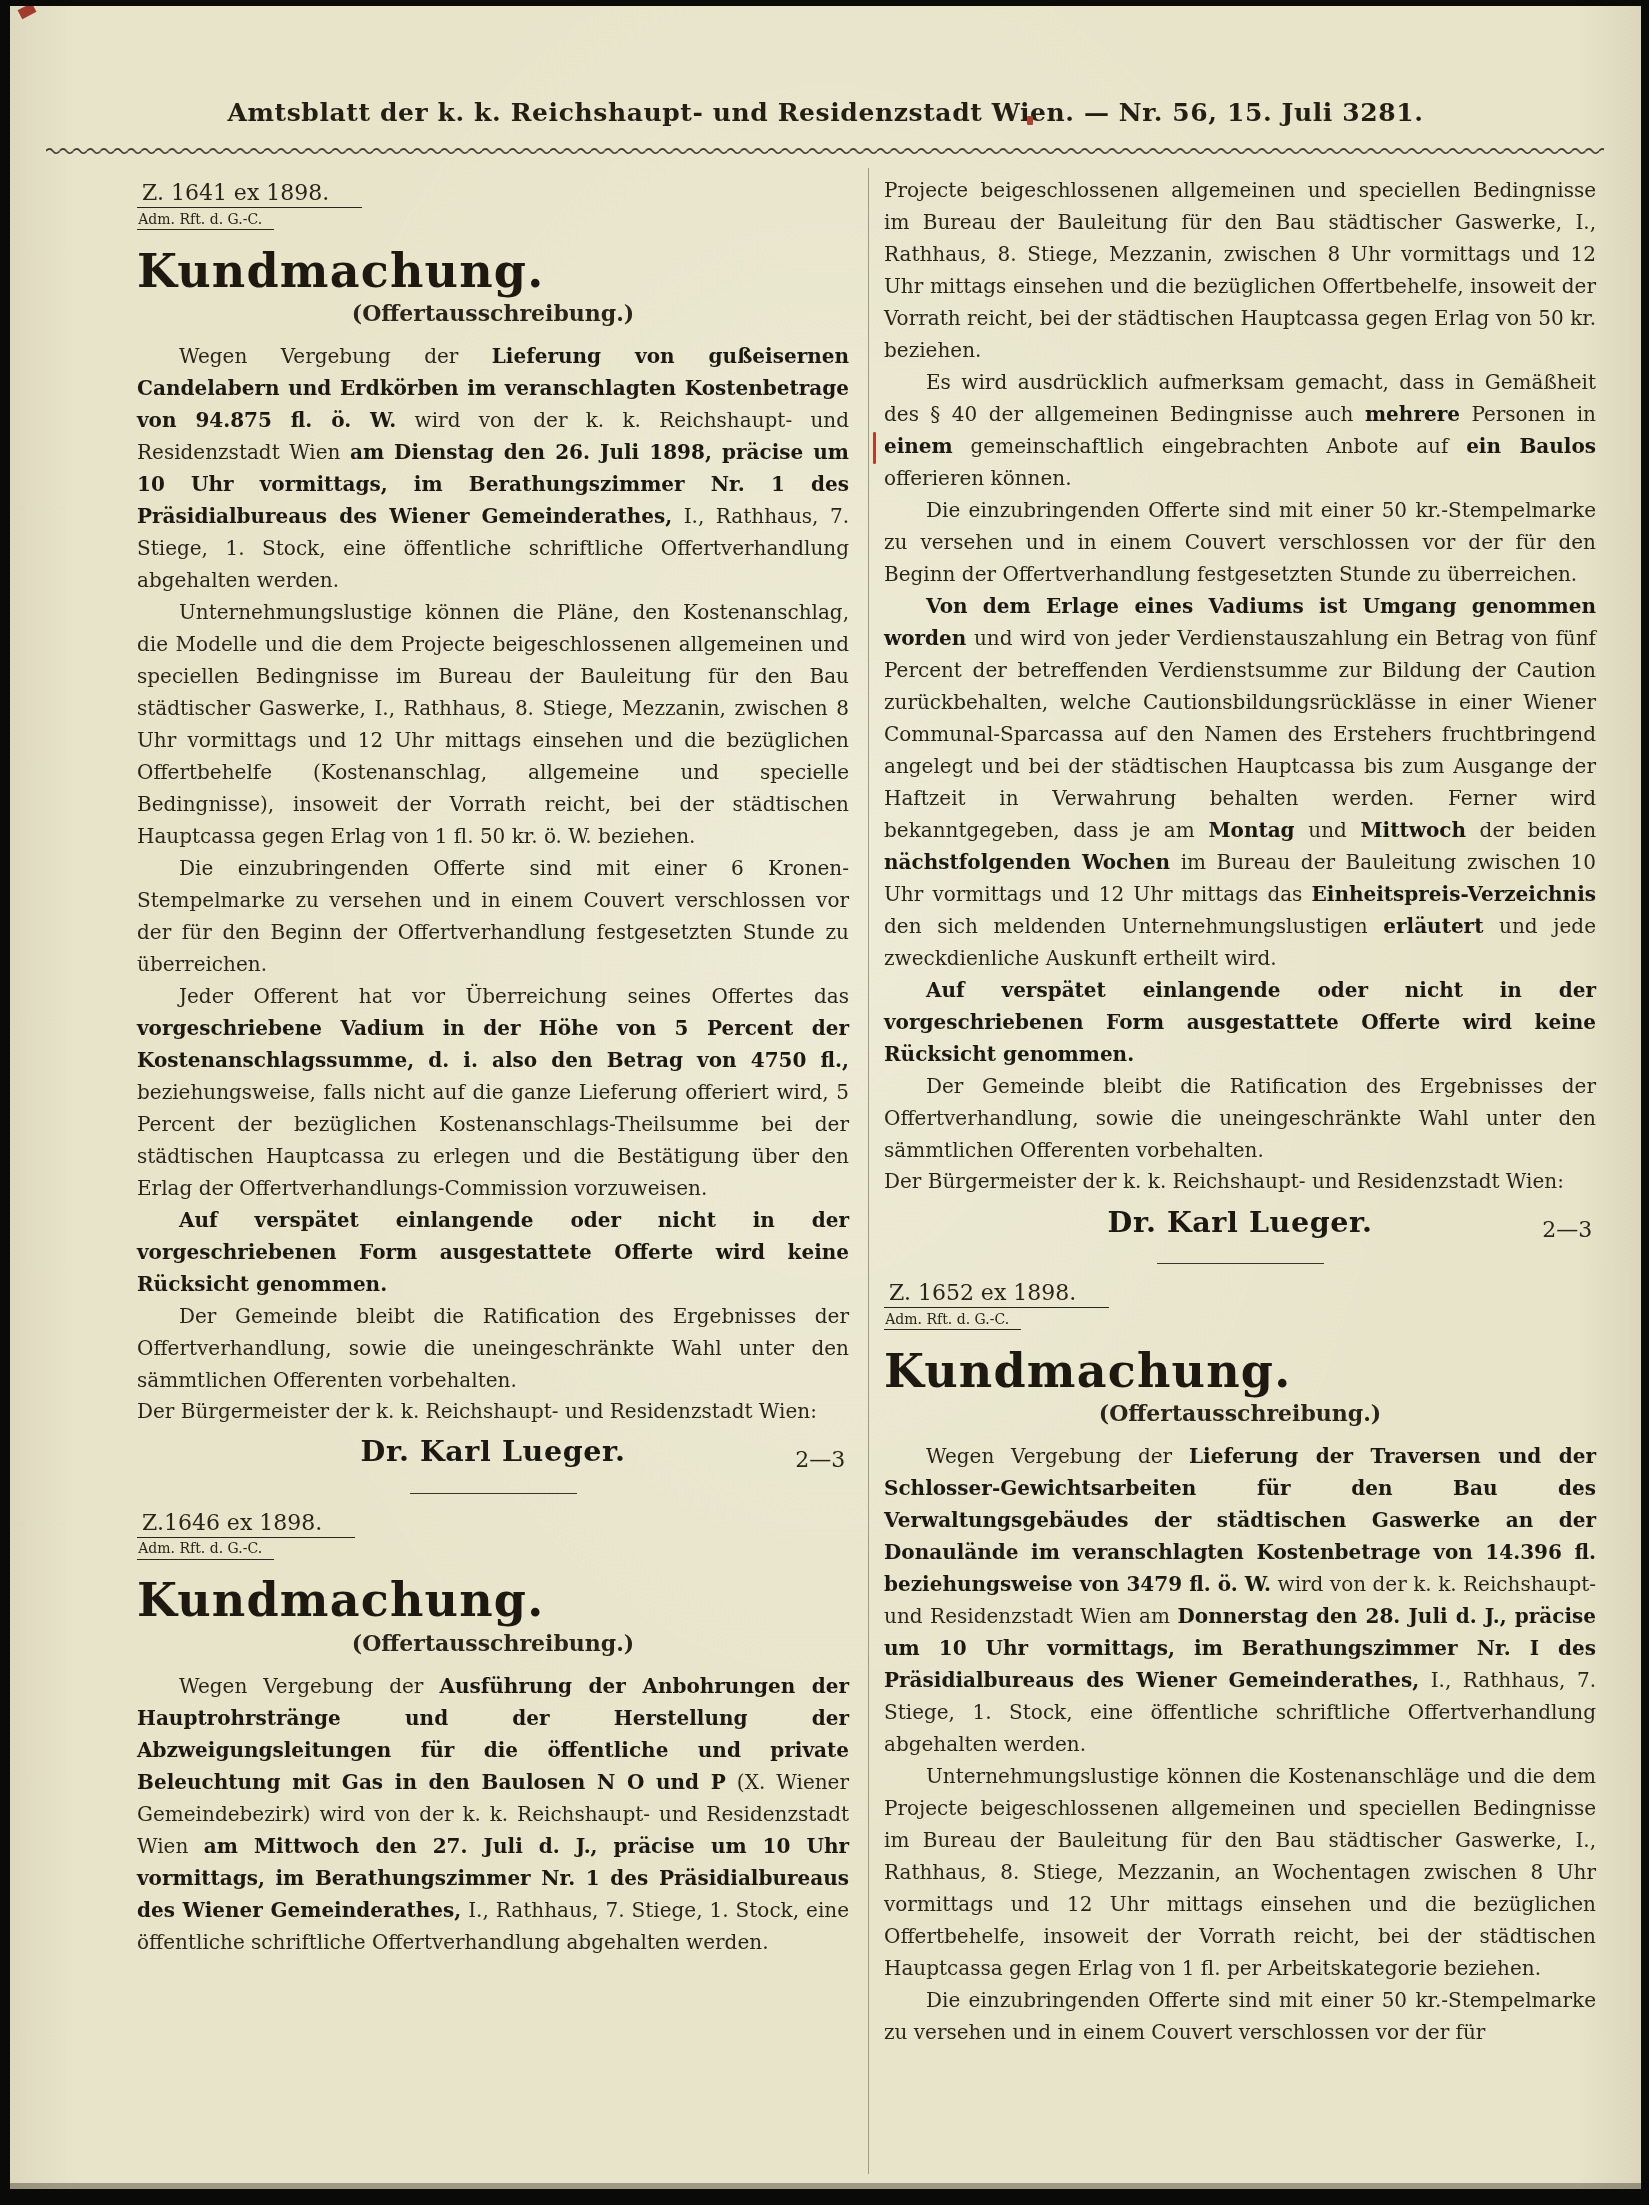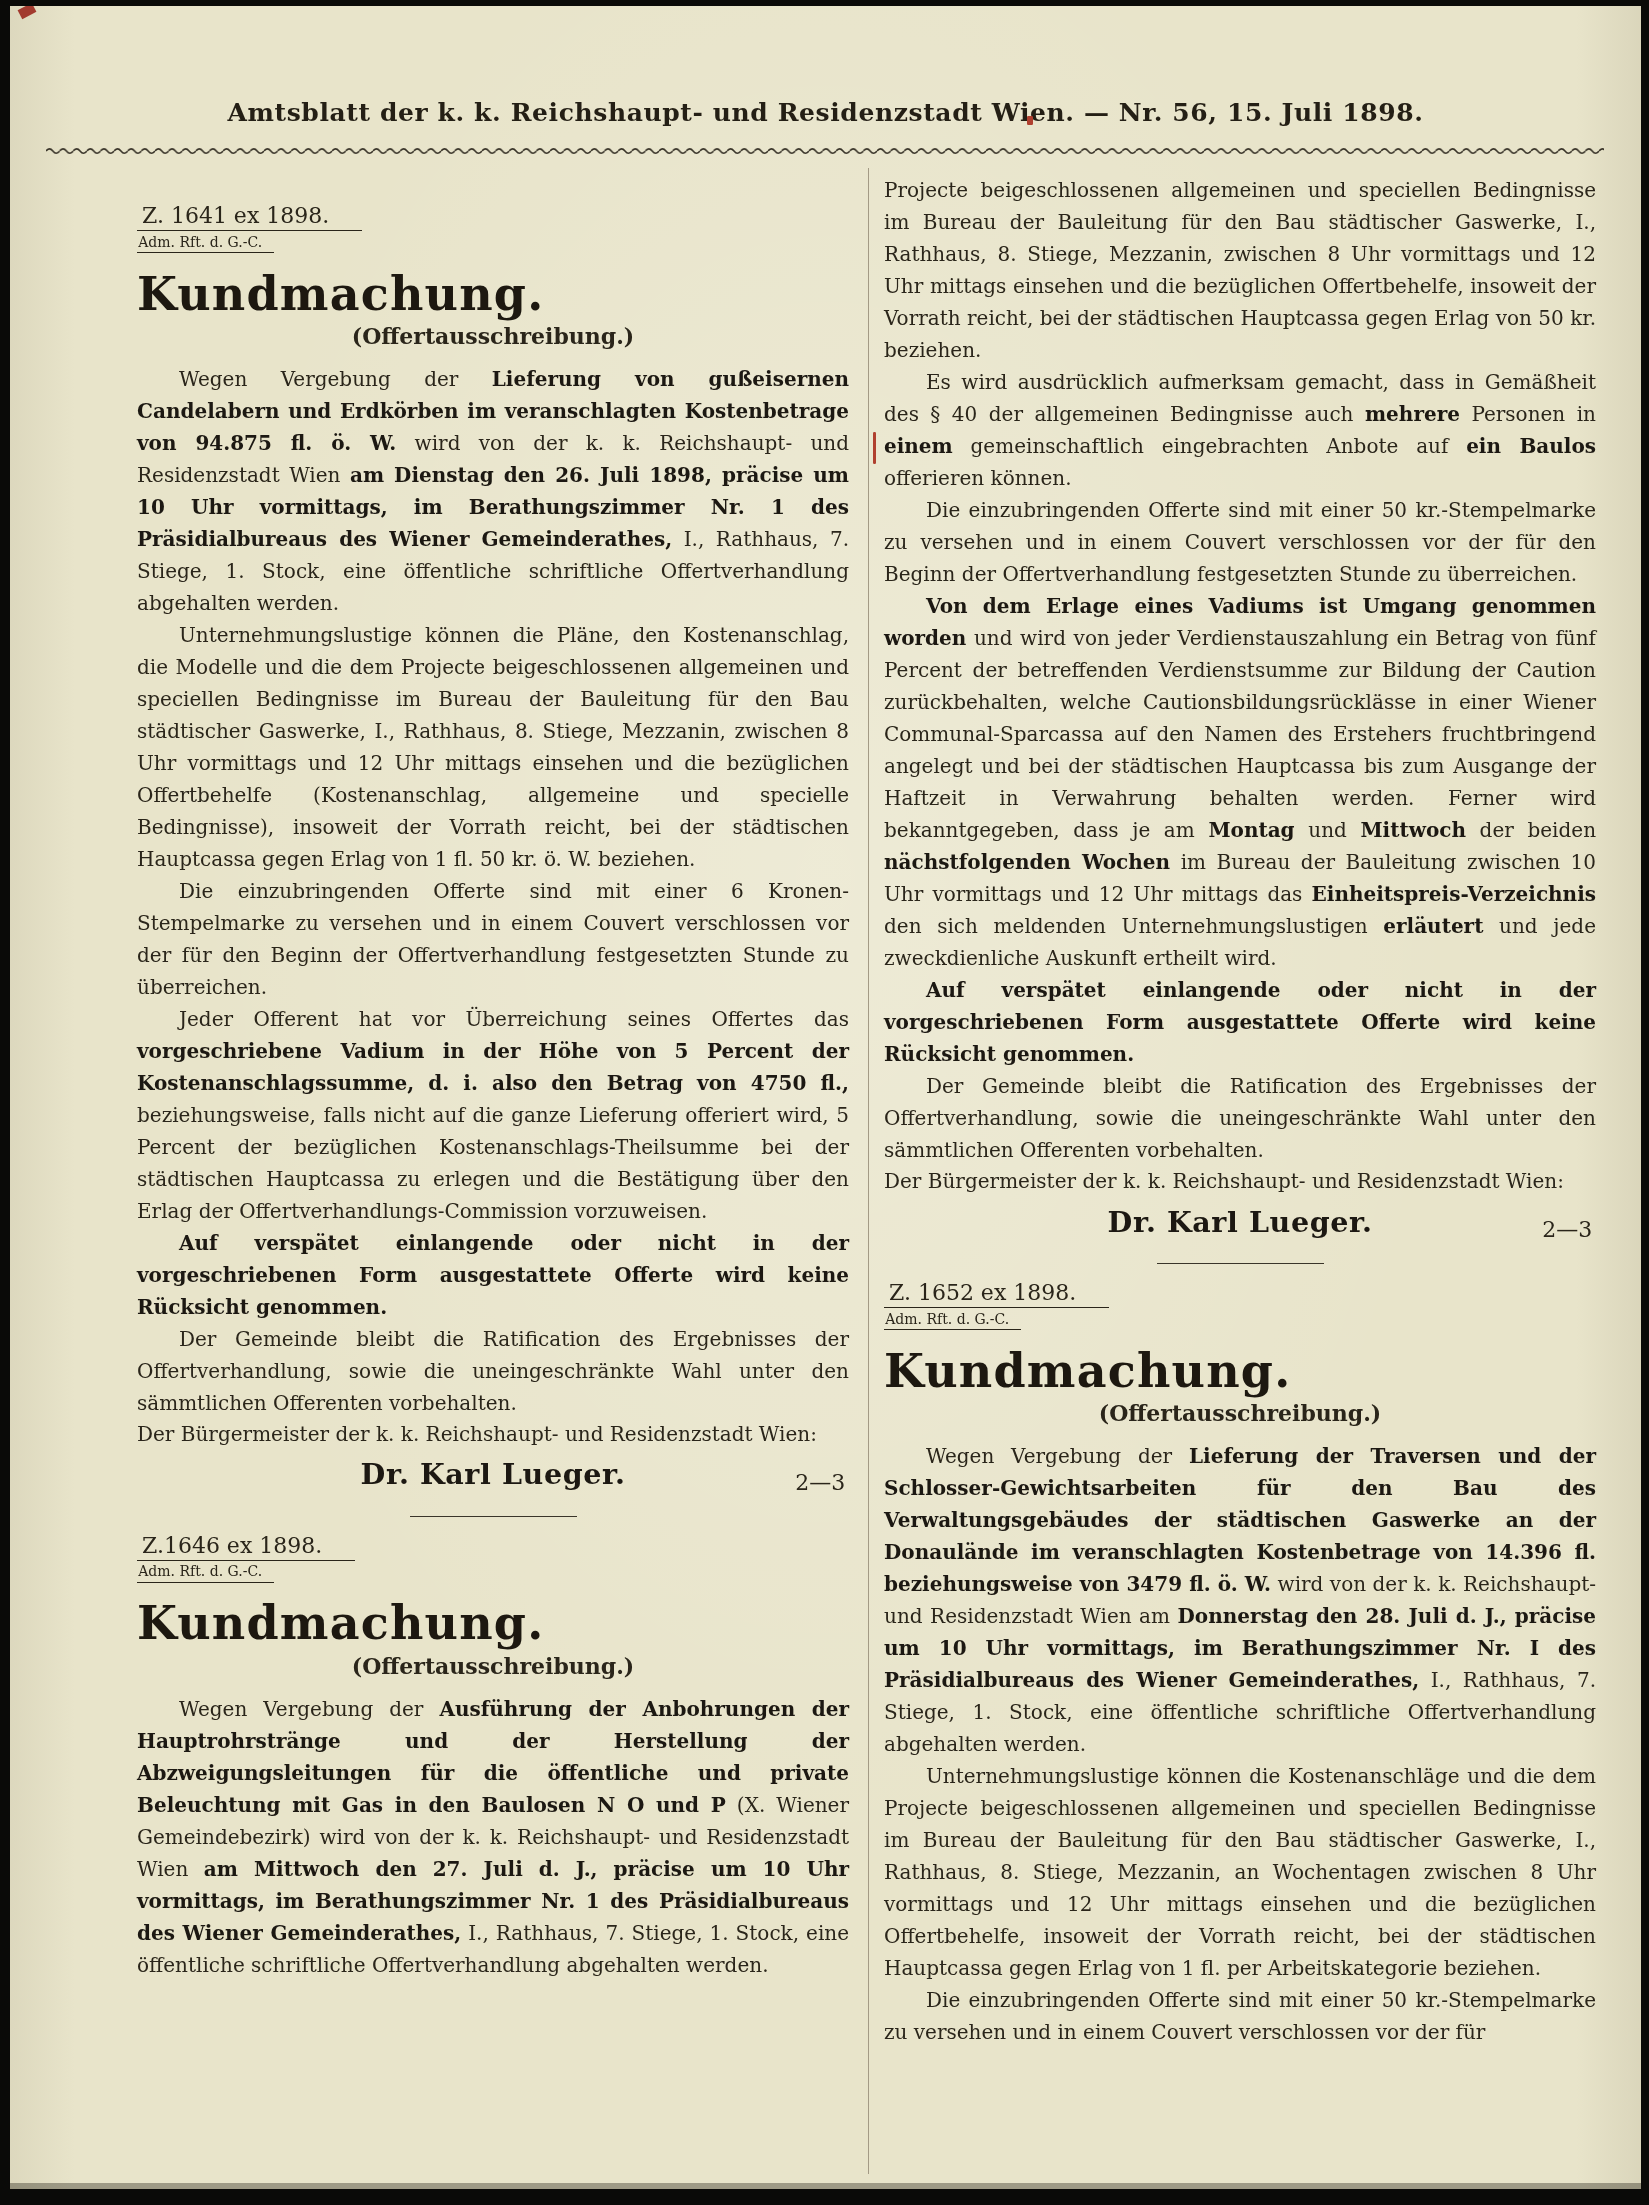--- a/index.html
+++ b/index.html
@@ -8,21 +8,21 @@
   .paper{position:absolute;left:10px;top:6.2px;width:1631px;height:2183px;background:#e8e4ca;
          overflow:hidden;color:#2a251a;
          background-image:radial-gradient(ellipse at 50% 40%, rgba(255,255,250,0.25) 0%, rgba(0,0,0,0) 55%),
                           linear-gradient(90deg, rgba(120,110,80,0.10) 0%, rgba(0,0,0,0) 4%, rgba(0,0,0,0) 96%, rgba(120,110,80,0.12) 100%);}
   .masthead{position:absolute;top:92px;left:0;width:100%;text-align:center;
             font-size:25px;font-weight:700;letter-spacing:0.6px;color:#241f15;}
   .wavy{position:absolute;top:140px;left:36px;width:1558px;height:10px;}
   .col-divider{position:absolute;left:858px;top:162px;width:1.2px;height:2006px;background:#a39a85;}
   .columns{position:absolute;top:168px;left:0;width:1631px;}
   .col{position:absolute;top:0;}
-  .col-left{left:127px;width:712px;margin-top:23px;}
+  .col-left{left:127px;width:712px;}
   .col-right{left:874px;width:712px;}
   .refblock{margin:6.2px 0 3.7px 0;}
   .refnum{display:inline-block;font-size:22px;border-bottom:1.9px solid #2a251a;padding:0 33px 1.9px 5px;}
   .refdept{display:table;font-size:14px;border-bottom:1.2px solid #2a251a;padding:2.5px 12.4px 2.5px 1.2px;}
   .notice-title{margin:13.6px 0 2.5px 0;font-size:46px;font-weight:700;
                 letter-spacing:1.2px;color:#1d1810;}
   .notice-subtitle{text-align:center;font-size:22px;font-weight:700;margin:0 0 13.6px 0;}
   .body-text{font-size:20px;line-height:32px;text-align:justify;}
   .para{margin:0;text-indent:42px;}
   .para.no-indent{text-indent:0;}
@@ -39,21 +39,21 @@
   .red-fleck{left:1017px;top:110px;width:5.6px;height:9.3px;background:#b0402f;border-radius:1.2px;}
   .red-gutter{left:863px;top:426px;width:3.1px;height:32px;background:#b0402f;border-radius:1.2px;}
   .bottom-shadow{left:0;bottom:0;width:100%;height:6.2px;background:rgba(20,16,8,0.35);}
 </style>
 </head>
 <body>
 
 <div class="scan">
   <div class="paper">
 
-    <div class="masthead">Amtsblatt der k. k. Reichshaupt- und Residenzstadt Wien. — Nr. 56, 15. Juli 1898.</div>
+    <div class="masthead">Amtsblatt der k. k. Reichshaupt- und Residenzstadt Wien. — Nr. 56, 15. Juli 3281.</div>
 
     <svg class="wavy" viewBox="0 0 2516 16" preserveAspectRatio="none">
       <defs>
         <pattern id="wavepat" x="0" y="0" width="22" height="16" patternUnits="userSpaceOnUse">
           <path d="M0,8 Q5.5,1 11,8 T22,8" fill="none" stroke="#3a352a" stroke-width="2.6"></path>
         </pattern>
       </defs>
       <rect x="0" y="0" width="2516" height="16" fill="url(#wavepat)"></rect>
     </svg>
 

